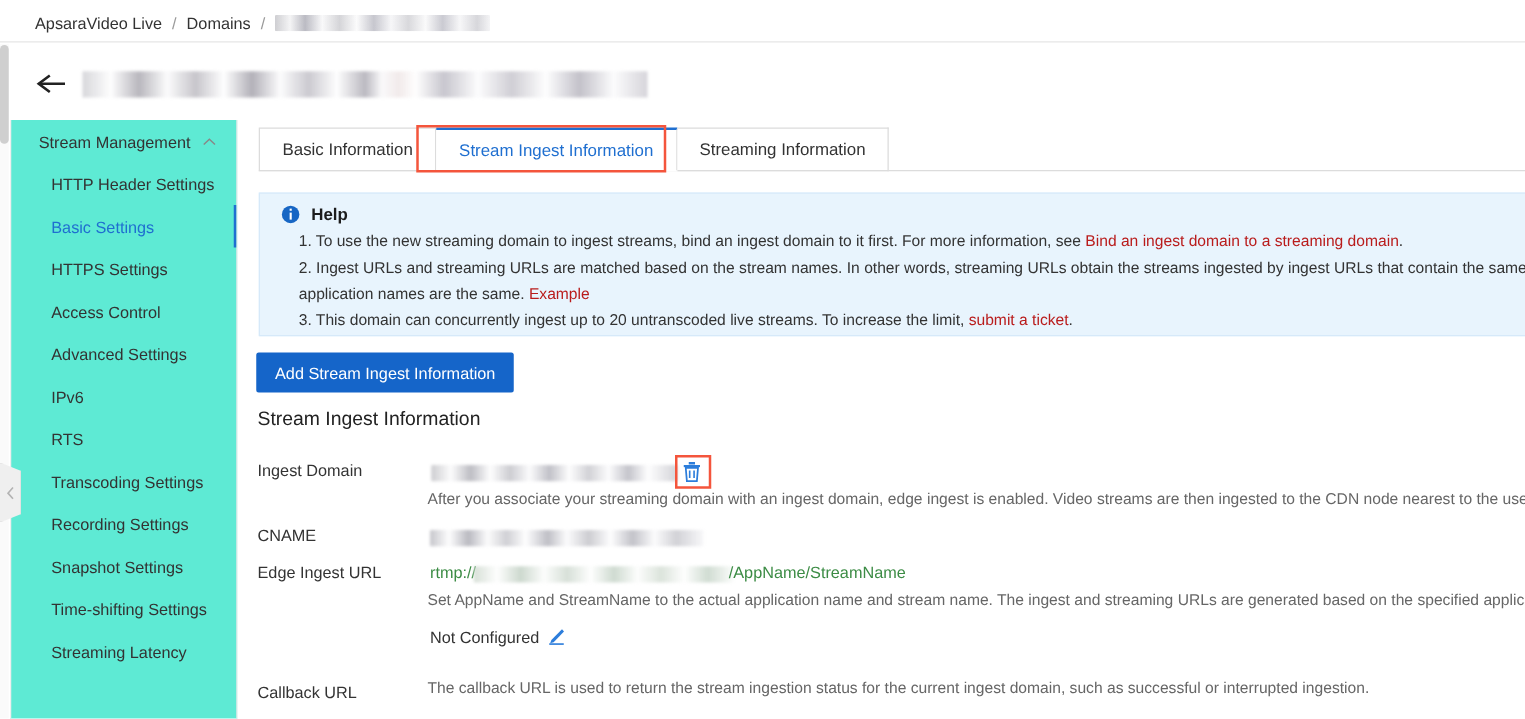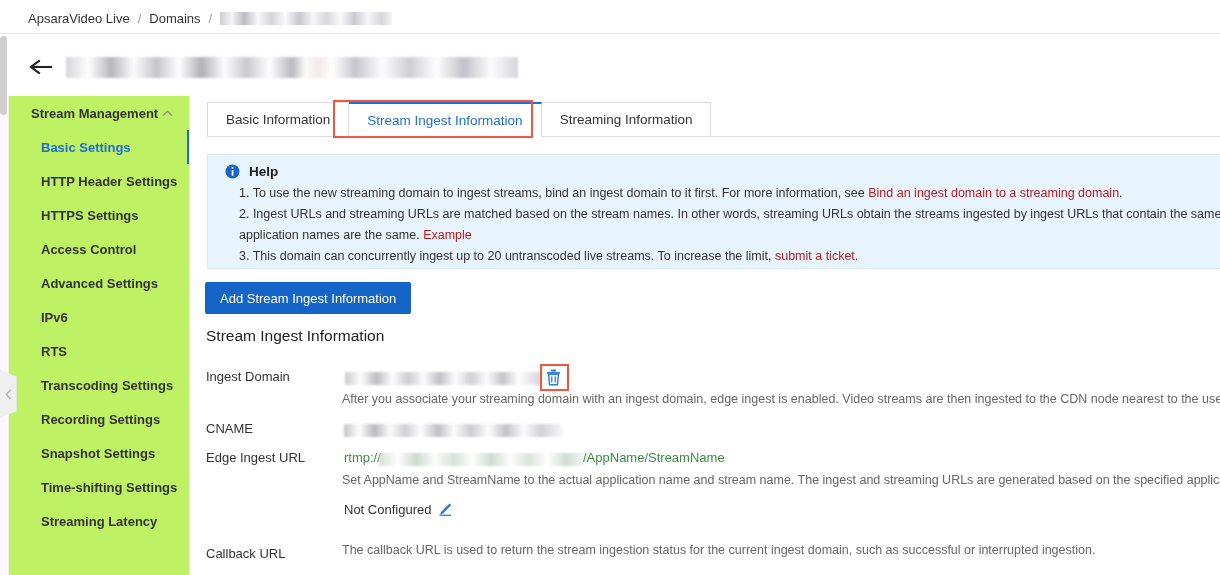--- a/index.html
+++ b/index.html
@@ -87,25 +87,24 @@
         rgba(196,194,202,.8) 76%, rgba(248,248,250,.2) 82%,
         rgba(180,178,188,.8) 88%, rgba(242,242,246,.25) 94%,
         rgba(200,198,206,.75) 100%);
   }
 
   
   .sidebar {
     position: absolute;
     left: 8px; top: 96px;
     width: 182px; height: 479px;
-    background: #bef264;
+    background: #5eead4;
     border-right: 1px solid #e8e8e8;
     border-left: 1px solid #eeeeee;
     overflow: hidden;
-    font-weight: bold;
   }
   .nav-group-head {
     position: relative;
     display: flex;
     align-items: center;
     justify-content: space-between;
     height: 34px;
     padding: 0 16px 0 22px;
     font-size: 13px;
     color: #333;
@@ -388,25 +387,25 @@
   </div>
 
   <div class="sidebar">
 
     <div class="nav-group-head">
       <span>Stream Management</span>
       <svg class="caret" viewBox="0 0 11 7">
         <path d="M1 5.6 L5.5 1.4 L10 5.6" fill="none" stroke="#888" stroke-width="1.2"></path>
       </svg>
     </div>
+    <div class="nav-item">
+      <span>HTTP Header Settings</span>
+    </div>
     <div class="nav-item active">
       <span>Basic Settings</span>
-    </div>
-    <div class="nav-item">
-      <span>HTTP Header Settings</span>
     </div>
     <div class="nav-item">
       <span>HTTPS Settings</span>
     </div>
     <div class="nav-item">
       <span>Access Control</span>
     </div>
     <div class="nav-item">
       <span>Advanced Settings</span>
     </div>

